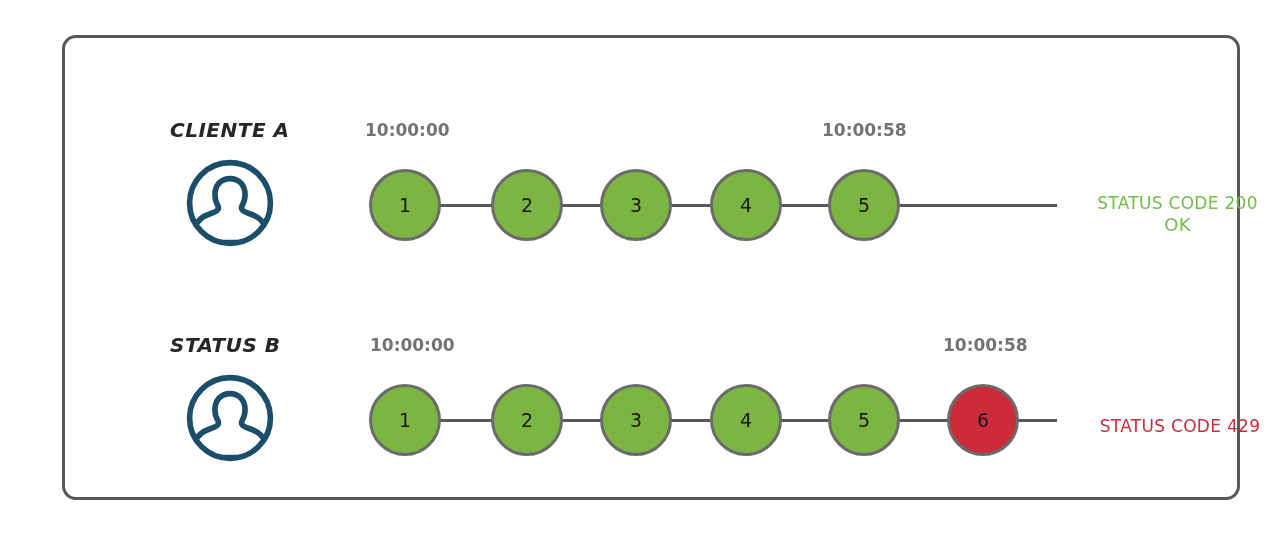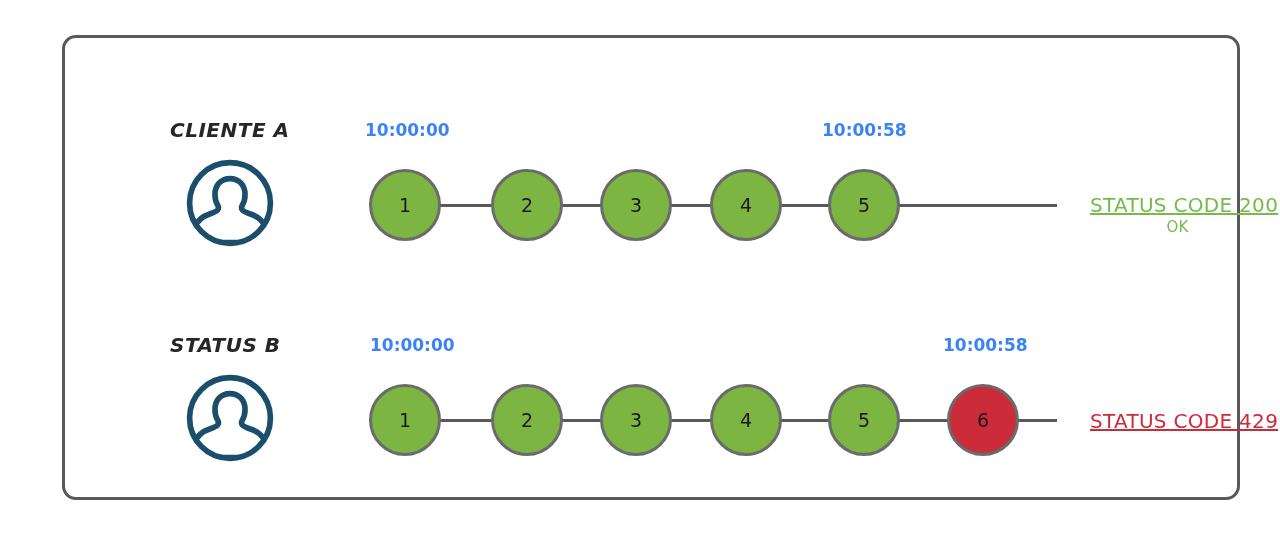--- a/index.html
+++ b/index.html
@@ -58,21 +58,21 @@
     width: 94px;
     height: 94px;
   }
 
   .timestamp {
     position: absolute;
     top: 22px;
     font-family: "DejaVu Sans", sans-serif;
     font-size: 17px;
     font-weight: bold;
-    color: #3b82f6;
+    color: #737373;
     white-space: nowrap;
   }
 
   .track {
     position: absolute;
     left: 280px;
     top: 60px;
     width: 760px;
     height: 95px;
   }
@@ -103,24 +103,24 @@
   .node.green { background: #7CB542; }
   .node.red   { background: #CC2B3A; }
 
   .status {
     position: absolute;
     text-align: center;
     font-family: "DejaVu Sans", sans-serif;
     line-height: 1.25;
     white-space: nowrap;
   }
-  .status .line1 { font-size: 20px; letter-spacing: 0.3px; display:block;text-decoration:underline; }
-  .status .line2 { font-size: 15px; letter-spacing: 0.2px; display:block; }
+  .status .line1 { font-size: 17px; letter-spacing: 0.3px; display:block; }
+  .status .line2 { font-size: 18px; letter-spacing: 0.2px; display:block; }
   .status.ok  { color: #74BB4A; }
-  .status.err { color: #CC2B3A; }
+  .status.err { color: #CC2B3A; margin-top: 7px; }
 </style>
 </head>
 <body>
 
 <div id="stage">
   <div class="frame">
 
     <div class="row row-a">
 
       <div class="client-label">CLIENTE A</div>

